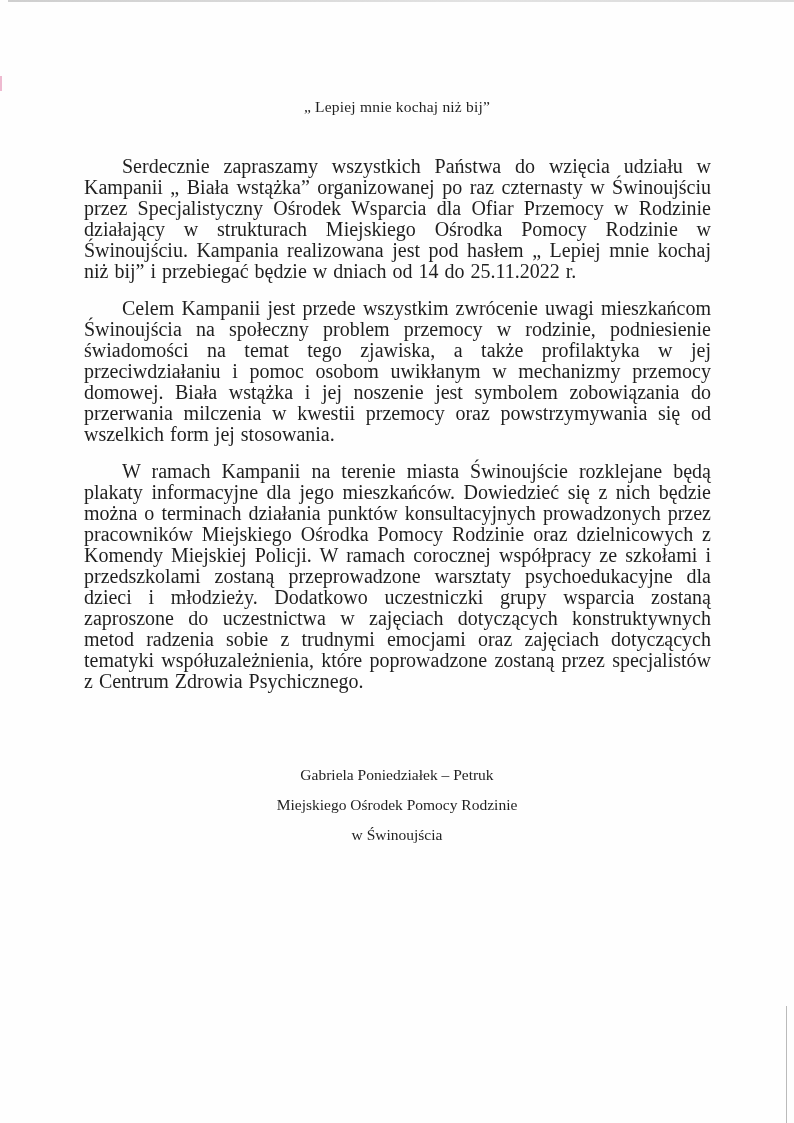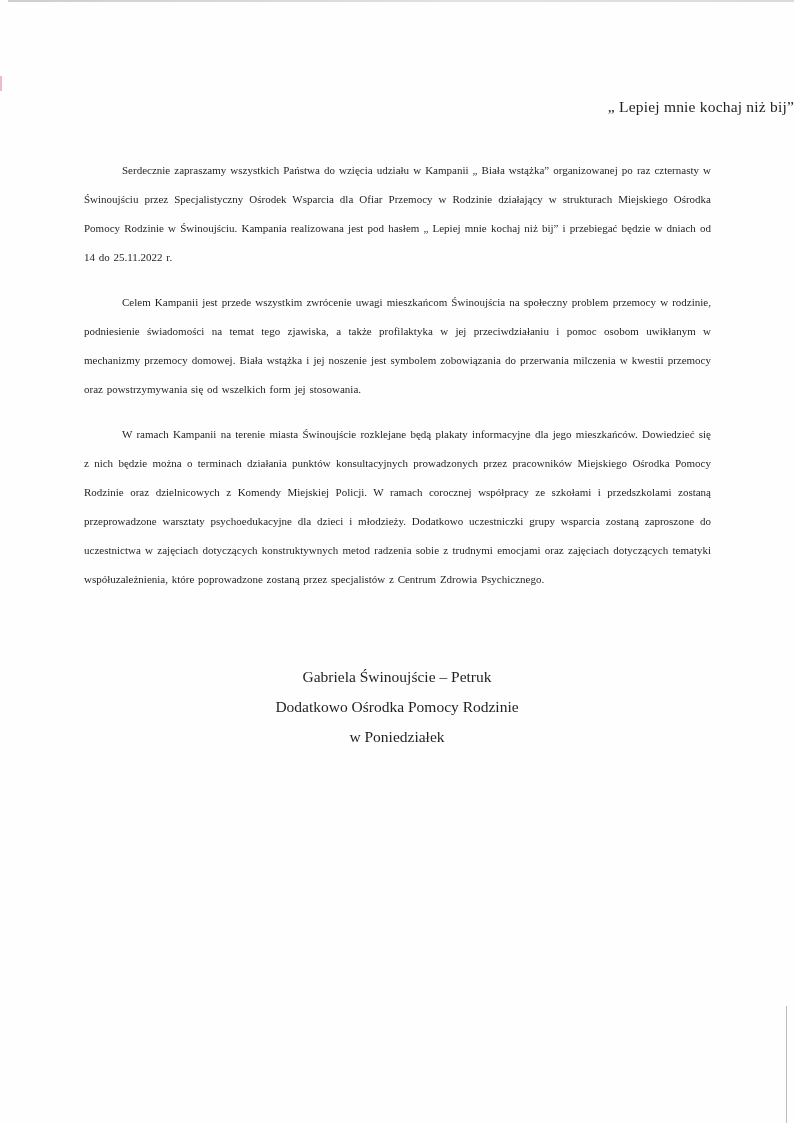--- a/index.html
+++ b/index.html
@@ -35,32 +35,32 @@
   .artifact-right-line {
     position: absolute;
     right: 7px; top: 1006px;
     width: 1px; height: 117px;
     background: #9d9d9d;
     opacity: 0.7;
   }
   .doc-title {
     margin: 0;
     padding-top: 98px;
-    text-align: right;
+    text-align: center;
     font-size: 15.5px;
     font-weight: normal;
     letter-spacing: 0.2px;
   }
   .doc-body {
     margin: 40px 83px 0 84px;
   }
   .doc-body p {
     margin: 16px 0 7px 0;
-    font-size: 11px;
-    line-height: 29px;
+    font-size: 20px;
+    line-height: 21px;
     text-align: justify;
     text-align-last: left;
     text-indent: 38px;
     word-spacing: 1px;
   }
   .signature {
     margin-top: 68px;
     text-align: center;
   }
   .signature div {
@@ -79,18 +79,18 @@
 
   <h1 class="doc-title">„ Lepiej mnie kochaj niż bij”</h1>
 
   <div class="doc-body">
     <p>Serdecznie zapraszamy wszystkich Państwa do wzięcia udziału w Kampanii „ Biała wstążka” organizowanej po raz czternasty w Świnoujściu przez Specjalistyczny Ośrodek Wsparcia dla Ofiar Przemocy w Rodzinie działający w strukturach Miejskiego Ośrodka Pomocy Rodzinie w Świnoujściu. Kampania realizowana jest pod hasłem „ Lepiej mnie kochaj niż bij” i przebiegać będzie w dniach od 14 do 25.11.2022 r.</p>
     <p>Celem Kampanii jest przede wszystkim zwrócenie uwagi mieszkańcom Świnoujścia na społeczny problem przemocy w rodzinie, podniesienie świadomości na temat tego zjawiska, a także profilaktyka w jej przeciwdziałaniu i pomoc osobom uwikłanym w mechanizmy przemocy domowej. Biała wstążka i jej noszenie jest symbolem zobowiązania do przerwania milczenia w kwestii przemocy oraz powstrzymywania się od wszelkich form jej stosowania.</p>
     <p>W ramach Kampanii na terenie miasta Świnoujście rozklejane będą plakaty informacyjne dla jego mieszkańców. Dowiedzieć się z nich będzie można o terminach działania punktów konsultacyjnych prowadzonych przez pracowników Miejskiego Ośrodka Pomocy Rodzinie oraz dzielnicowych z Komendy Miejskiej Policji. W ramach corocznej współpracy ze szkołami i przedszkolami zostaną przeprowadzone warsztaty psychoedukacyjne dla dzieci i młodzieży. Dodatkowo uczestniczki grupy wsparcia zostaną zaproszone do uczestnictwa w zajęciach dotyczących konstruktywnych metod radzenia sobie z trudnymi emocjami oraz zajęciach dotyczących tematyki współuzależnienia, które poprowadzone zostaną przez specjalistów z Centrum Zdrowia Psychicznego.</p>
   </div>
 
   <div class="signature">
-    <div>Gabriela Świnoujście – Petruk</div>
-    <div>Dodatkowo Ośrodka Pomocy Rodzinie</div>
-    <div>w Poniedziałek</div>
+    <div>Gabriela Poniedziałek – Petruk</div>
+    <div>Miejskiego Ośrodek Pomocy Rodzinie</div>
+    <div>w Świnoujścia</div>
   </div>
 
 </div>
 
 </body></html>

